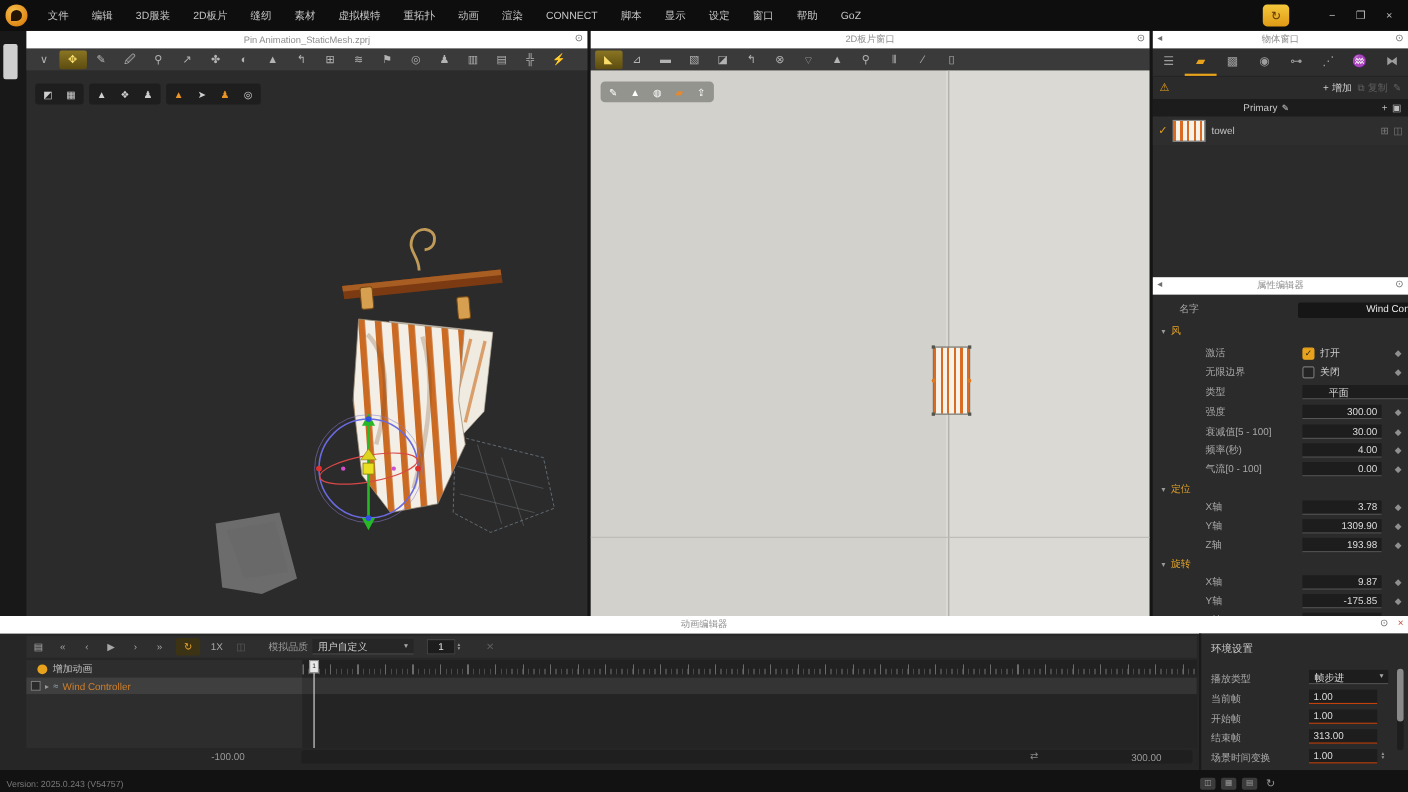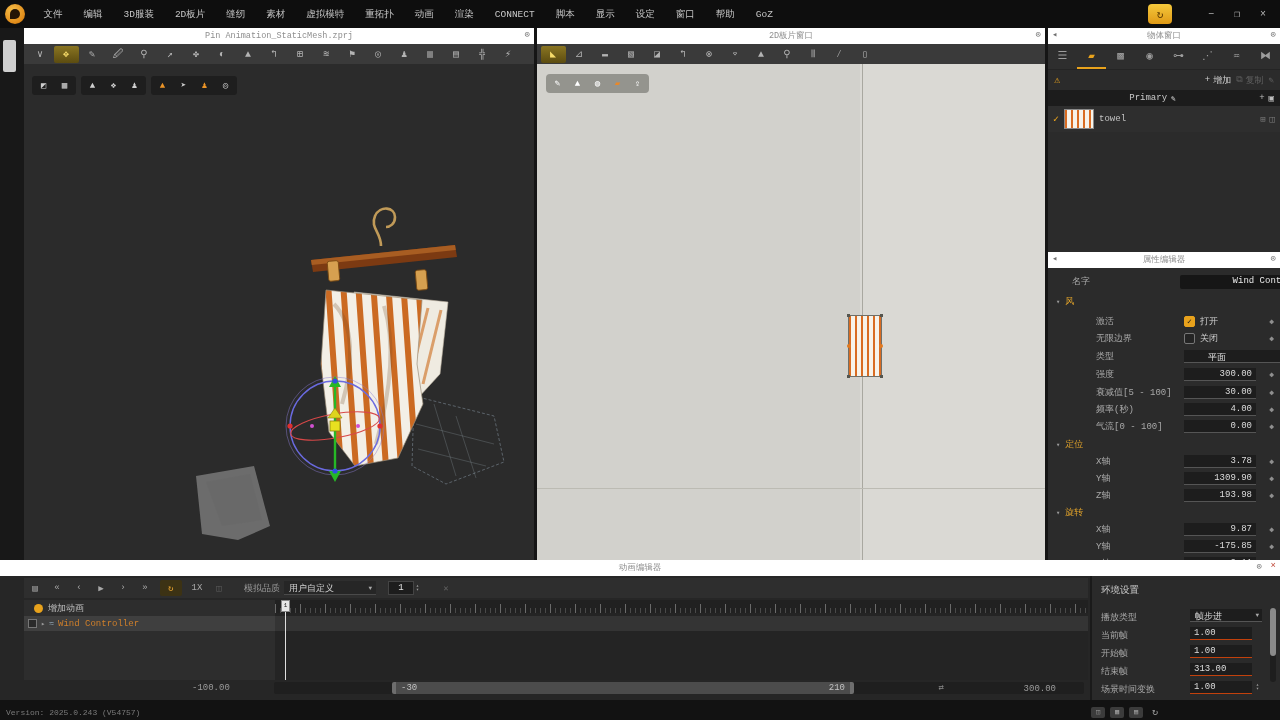--- a/index.html
+++ b/index.html
@@ -1,19 +1,19 @@
 <!DOCTYPE html>
 <html><head>
 <meta charset="utf-8">
 <style>
   * { margin:0; padding:0; box-sizing:border-box; }
   html,body { background:#000; }
   #root {
     position:relative; width:1280px; height:720px; overflow:hidden;
-    background:#151515; font-family:Liberation Mono, monospace;
+    background:#151515; font-family:Liberation Sans, sans-serif;
     color:#bbb; font-size:9px; -webkit-font-smoothing:antialiased;
   }
 
   
   .menubar { position:absolute; left:0; top:0; width:1280px; height:28px;
     background:#0e0e0e; display:flex; align-items:center; z-index:5; }
   .app-logo { width:20px; height:20px; border-radius:50%; margin:0 8px 0 5px;
     background:radial-gradient(circle at 38% 32%, #f6bf4a, #e08a18 70%, #9a5a08); position:relative; flex:0 0 auto;}
   .app-logo::after{ content:""; position:absolute; left:5px; top:5px; width:10px; height:10px;
     border-radius:50% 50% 50% 0; background:#241505; }
@@ -544,24 +544,20 @@
       <span class="t2-exp">▸</span>
       <span class="t2-wind">≈</span>
       <span class="t2-name">Wind Controller</span>
     </div>
     <div class="playhead">1</div>
     <div class="playhead-line"></div>
 
     <div class="rangebar">
       <span class="range-start">-100.00</span>
       <span class="range-groove">
-        <span class="range-thumb">
-          <span>-30</span>
-          <span>210</span>
-        </span>
         <span class="range-end">300.00</span>
       </span>
       <span class="range-fit" style="position:absolute;right:144px;color:#8a8a8a">⇄</span>
     </div>
 
     <div class="env-panel" style="bottom:0">
       <div class="env-title">环境设置</div>
       <div class="env-row" style="top:33px">
         <span class="env-label">播放类型</span>
         <span class="env-drop">

